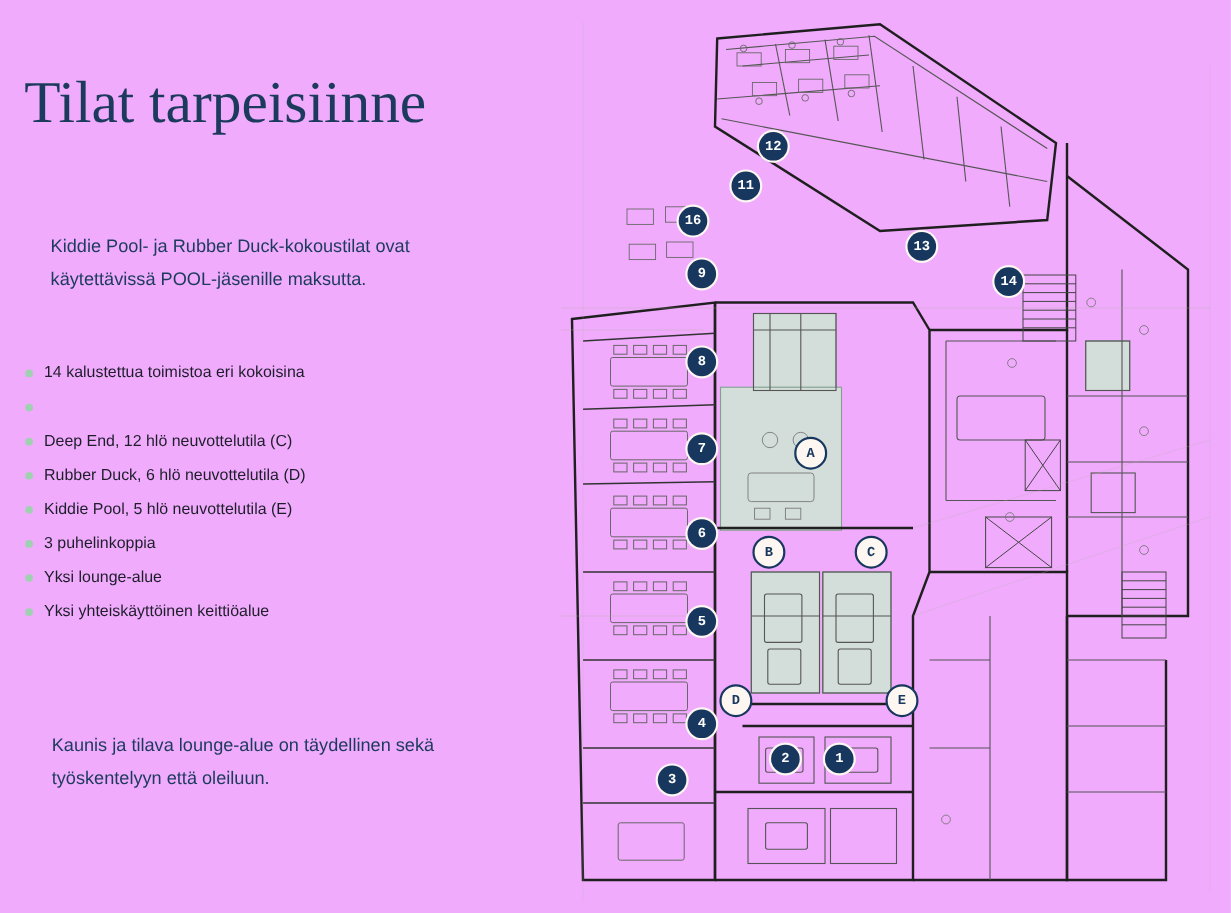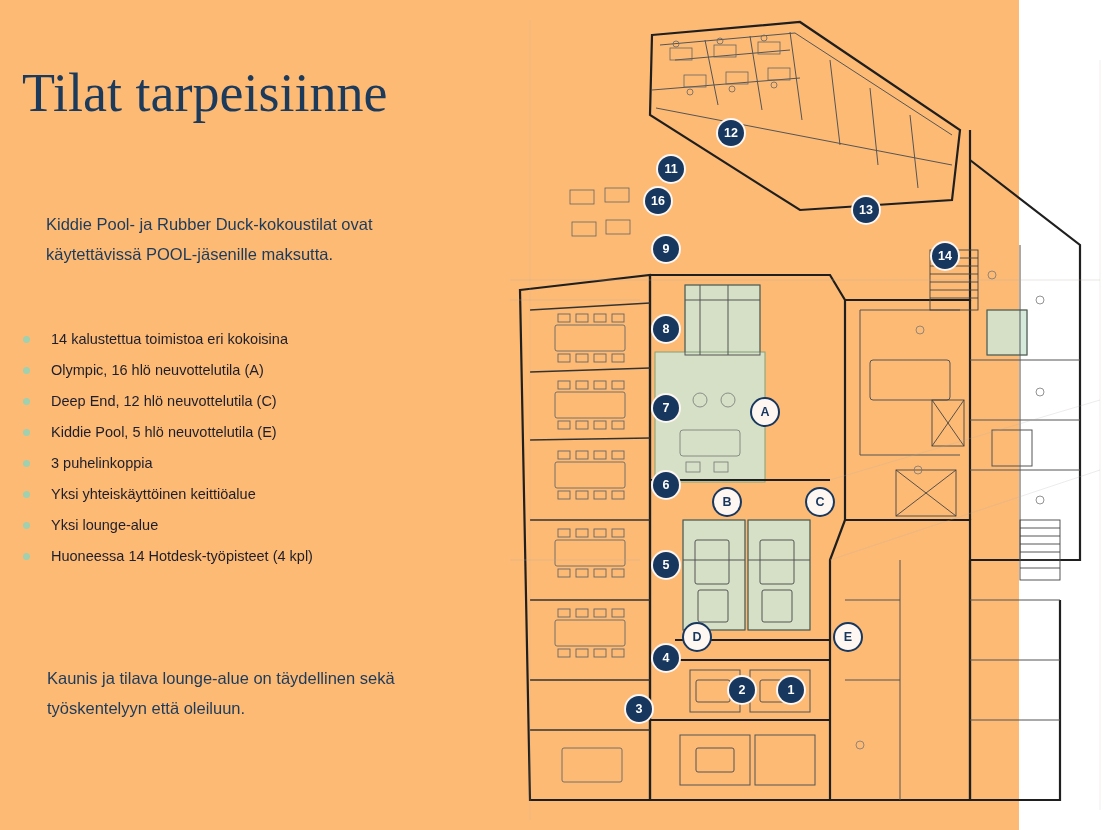--- a/index.html
+++ b/index.html
@@ -10,23 +10,23 @@
   body {
     width: 1119px;
     height: 830px;
     overflow: hidden;
     font-family: "Liberation Sans", sans-serif;
     position: relative;
   }
   .slide {
     position: absolute;
     left: 0; top: 0;
-    width: 1019px;
+    width: 1119px;
     height: 830px;
-    background: #fdba74;
+    background: #f0abfc;
   }
   
   .left {
     position: absolute;
     left: 0; top: 0;
     width: 500px;
     height: 830px;
   }
   .title {
     position: absolute;
@@ -72,21 +72,21 @@
   .bullet-dot {
     width: 7px;
     height: 7px;
     border-radius: 50%;
     background: #9fd0b0;
     margin-top: 8px;
     margin-left: 3px;
     flex: 0 0 7px;
   }
   .bullet-label {
-    margin-left: 21px;
+    margin-left: 10px;
     font-size: 14.5px;
     line-height: 22px;
     color: #1e1e2b;
   }
 
   
   .plan {
     position: absolute;
     left: 500px;
     top: 0;
@@ -96,22 +96,21 @@
   .plan svg { display: block; }
 
   .marker {
     position: absolute;
     border-radius: 50%;
     display: flex;
     align-items: center;
     justify-content: center;
     font-size: 12.5px;
     font-weight: bold;
-    font-family: Liberation Sans, sans-serif;
-    margin-left: 28px;
+    font-family: Liberation Mono, monospace;
   }
   .marker.num {
     width: 26px; height: 26px;
     background: #17375e;
     color: #ffffff;
     box-shadow: 0 0 0 2px #fdf6f1;
   }
   .marker.letter {
     width: 26px; height: 26px;
     background: #fdf6f1;
@@ -134,45 +133,44 @@
       <div class="quote-text">Kiddie Pool- ja Rubber Duck-kokoustilat ovat käytettävissä POOL-jäsenille maksutta.</div>
     </div>
 
     <div class="bullets">
       <div class="bullet-row">
         <div class="bullet-dot"></div>
         <div class="bullet-label">14 kalustettua toimistoa eri kokoisina</div>
       </div>
       <div class="bullet-row">
         <div class="bullet-dot"></div>
-        <div class="bullet-label">Olympic, 16 hlö neuvottelutila (A)</div>
       </div>
       <div class="bullet-row">
         <div class="bullet-dot"></div>
         <div class="bullet-label">Deep End, 12 hlö neuvottelutila (C)</div>
       </div>
       <div class="bullet-row">
         <div class="bullet-dot"></div>
+        <div class="bullet-label">Rubber Duck, 6 hlö neuvottelutila (D)</div>
+      </div>
+      <div class="bullet-row">
+        <div class="bullet-dot"></div>
         <div class="bullet-label">Kiddie Pool, 5 hlö neuvottelutila (E)</div>
       </div>
       <div class="bullet-row">
         <div class="bullet-dot"></div>
         <div class="bullet-label">3 puhelinkoppia</div>
       </div>
       <div class="bullet-row">
         <div class="bullet-dot"></div>
+        <div class="bullet-label">Yksi lounge-alue</div>
+      </div>
+      <div class="bullet-row">
+        <div class="bullet-dot"></div>
         <div class="bullet-label">Yksi yhteiskäyttöinen keittiöalue</div>
-      </div>
-      <div class="bullet-row">
-        <div class="bullet-dot"></div>
-        <div class="bullet-label">Yksi lounge-alue</div>
-      </div>
-      <div class="bullet-row">
-        <div class="bullet-dot"></div>
-        <div class="bullet-label">Huoneessa 14 Hotdesk-työpisteet (4 kpl)</div>
       </div>
     </div>
 
     <div class="quote-block" id="quote-bottom">
       <div class="quote-bar"></div>
       <div class="quote-text">Kaunis ja tilava lounge-alue on täydellinen sekä työskentelyyn että oleiluun.</div>
     </div>
 
   </div>
 
@@ -379,32 +377,32 @@
           <circle cx="492" cy="275" r="4"></circle>
           <circle cx="540" cy="300" r="4"></circle>
           <circle cx="540" cy="392" r="4"></circle>
           <circle cx="540" cy="500" r="4"></circle>
           <circle cx="360" cy="745" r="4"></circle>
         </g>
       </g>
     </svg>
 
     <div class="marker num" style="left:190px; top:120px;">12</div>
-    <div class="marker num" style="left:130px; top:156px;">11</div>
+    <div class="marker num" style="left:165px; top:156px;">11</div>
     <div class="marker num" style="left:117px; top:188px;">16</div>
     <div class="marker num" style="left:125px; top:236px;">9</div>
     <div class="marker num" style="left:125px; top:316px;">8</div>
     <div class="marker num" style="left:125px; top:395px;">7</div>
     <div class="marker num" style="left:125px; top:472px;">6</div>
     <div class="marker num" style="left:125px; top:552px;">5</div>
     <div class="marker num" style="left:125px; top:645px;">4</div>
     <div class="marker num" style="left:98px; top:696px;">3</div>
     <div class="marker num" style="left:201px; top:677px;">2</div>
     <div class="marker num" style="left:250px; top:677px;">1</div>
-    <div class="marker num" style="left:325px; top:197px;text-align:center;">13</div>
+    <div class="marker num" style="left:325px; top:211px;text-align:center;">13</div>
     <div class="marker num" style="left:404px; top:243px;">14</div>
 
     <div class="marker letter" style="left:222px; top:397px;">A</div>
     <div class="marker letter" style="left:184px; top:487px;">B</div>
     <div class="marker letter" style="left:277px; top:487px;">C</div>
     <div class="marker letter" style="left:154px; top:622px;">D</div>
     <div class="marker letter" style="left:305px; top:622px;">E</div>
 
   </div>
 </div>

